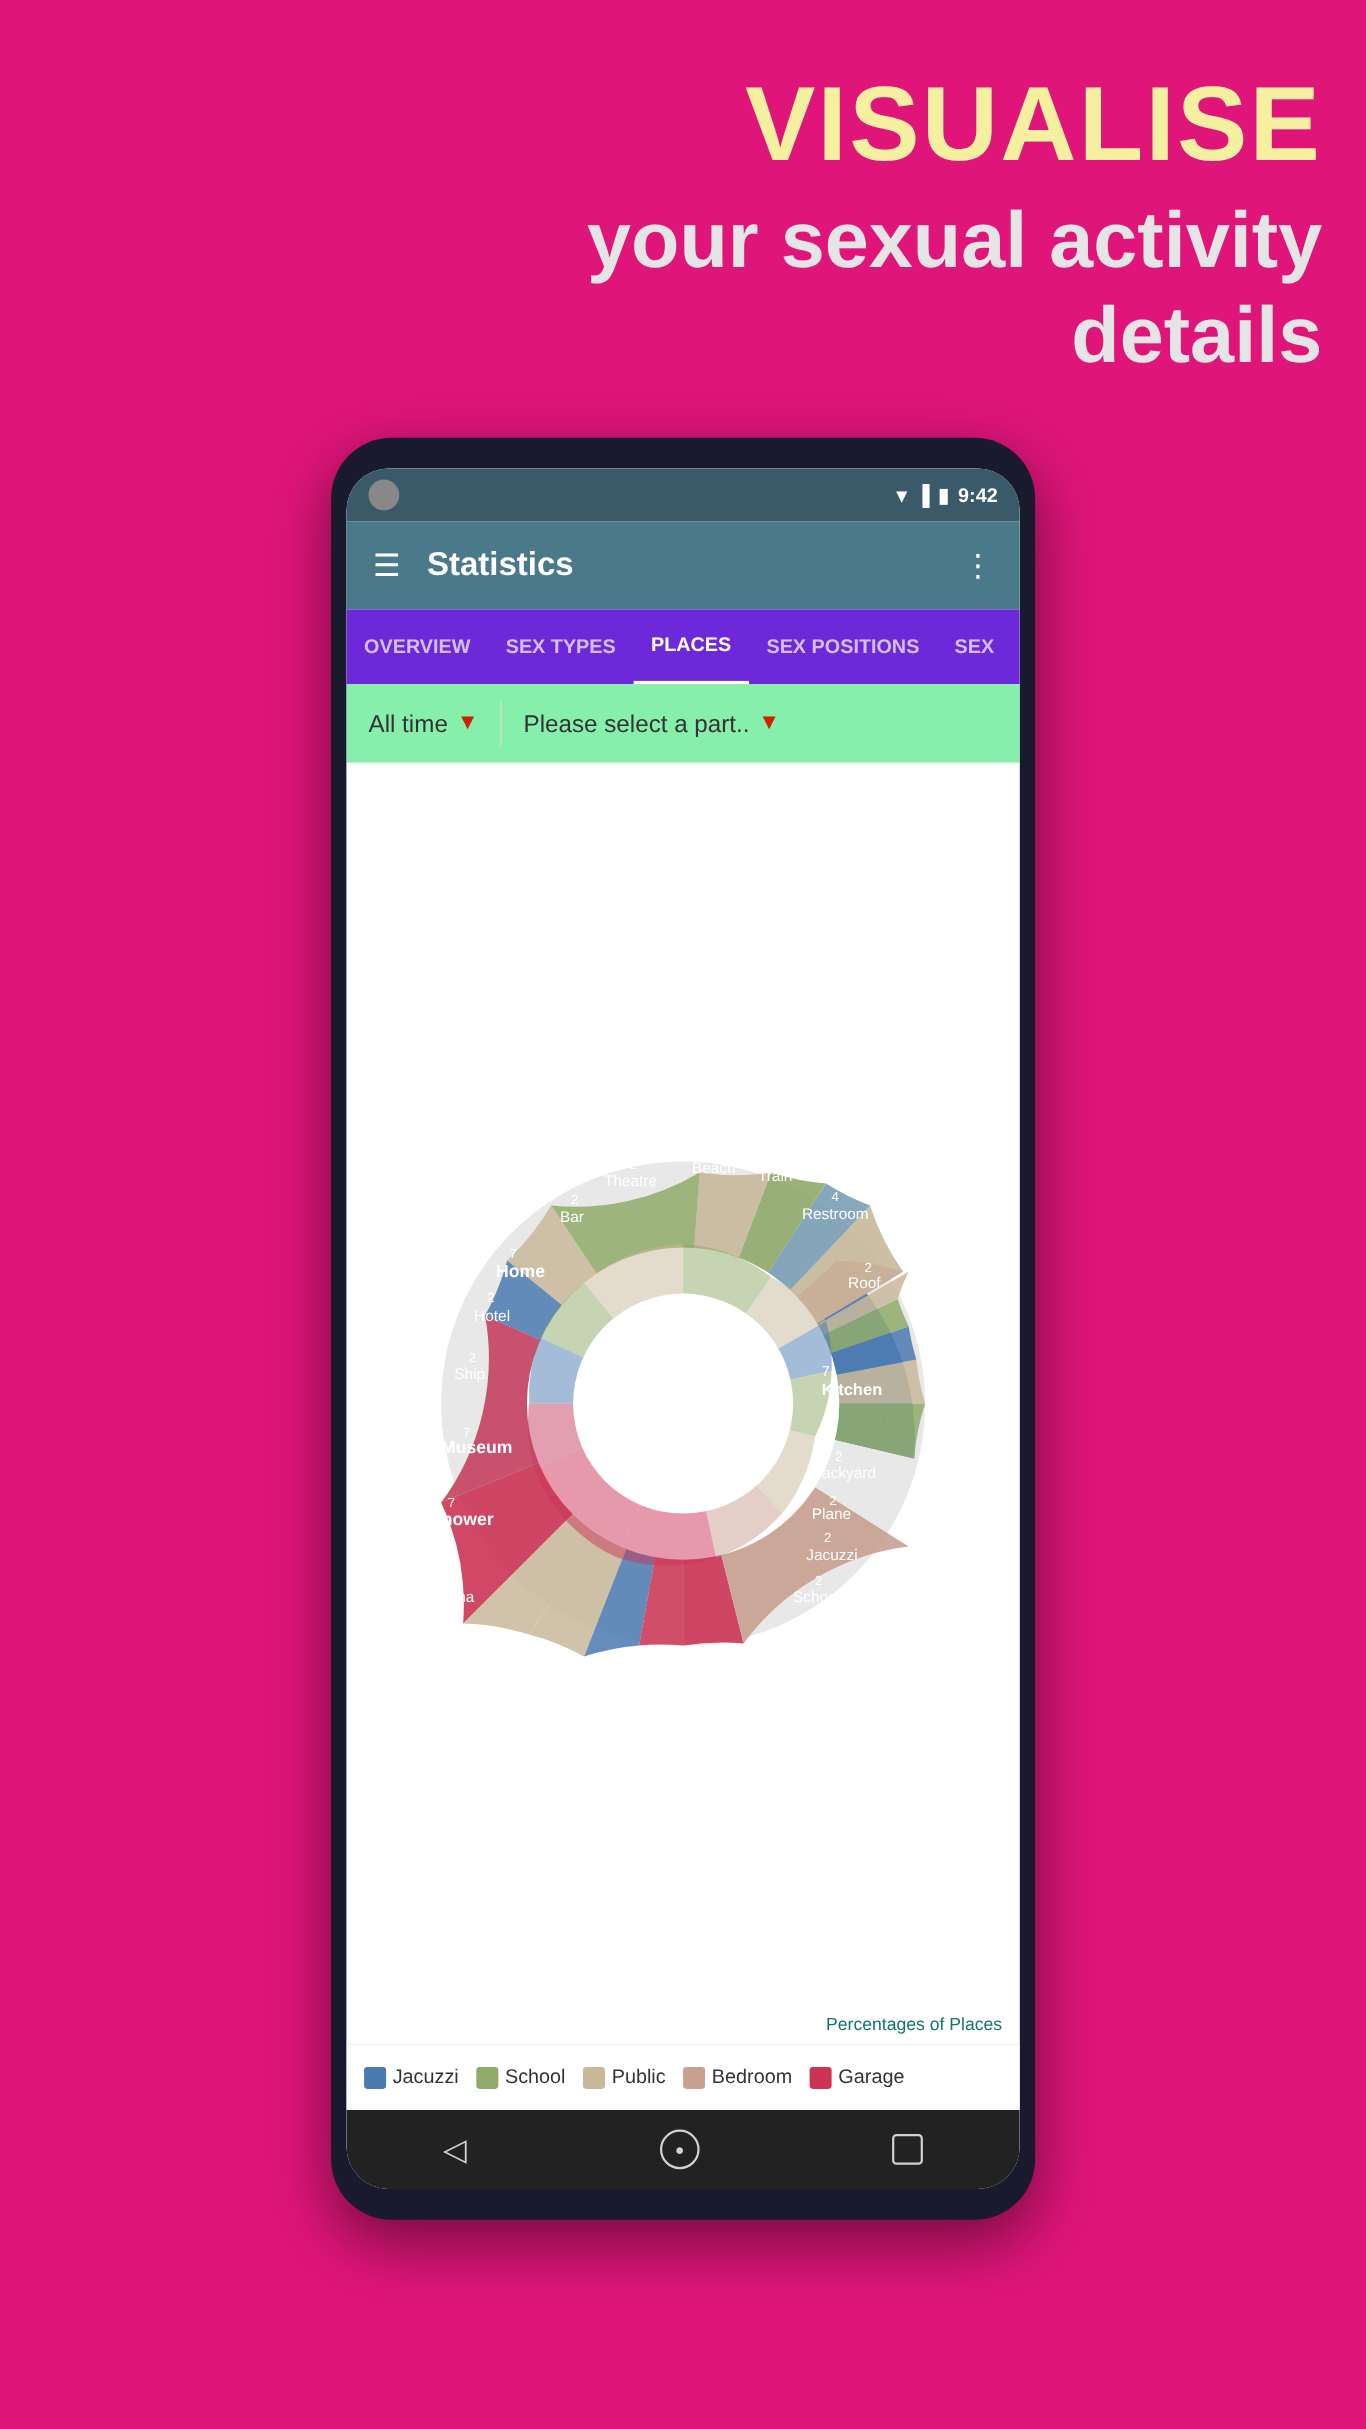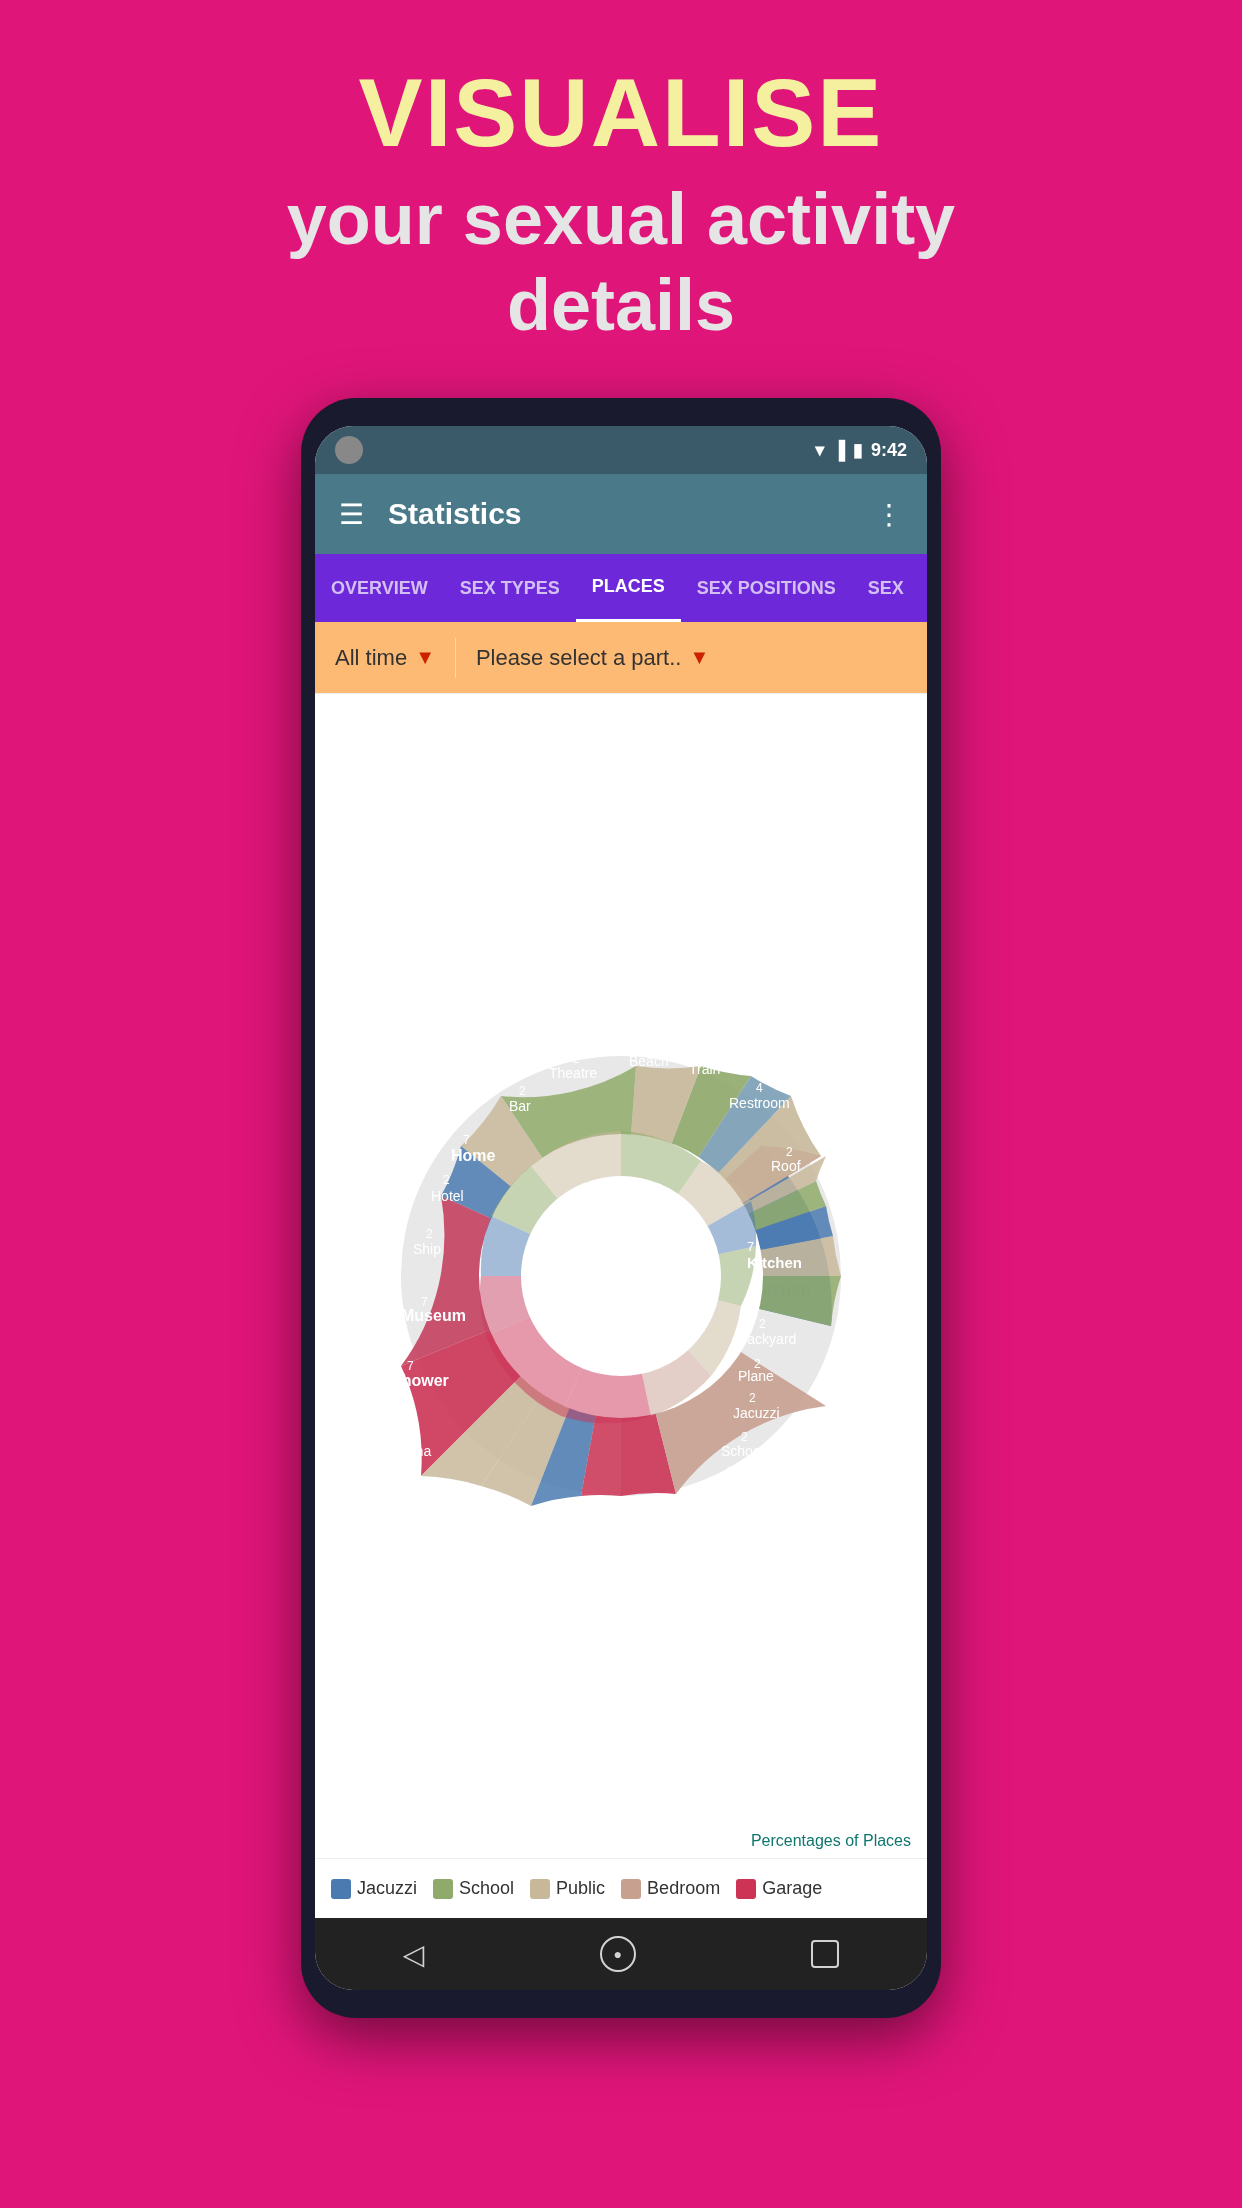--- a/index.html
+++ b/index.html
@@ -10,21 +10,21 @@
       font-family: Arial, sans-serif;
       overflow: hidden;
       display: flex;
       flex-direction: column;
       align-items: center;
     }
 
     
     .promo-section {
       width: 100%;
-      text-align: center;
+      text-align: right;
       padding: 60px 40px 50px;
     }
     .promo-title {
       font-size: 96px;
       font-weight: 900;
       color: #f5f0a0;
       letter-spacing: 2px;
       line-height: 1.1;
       font-family: Arial Black, Arial, sans-serif;
     }
@@ -128,21 +128,21 @@
       display: flex;
       align-items: center;
     }
     .tab-item.active {
       color: white;
       border-bottom: 3px solid white;
     }
 
     
     .filter-bar {
-      background: #fdba74;
+      background: #86efac;
       height: 72px;
       display: flex;
       align-items: center;
       padding: 0 20px;
       gap: 20px;
       flex-shrink: 0;
       border-bottom: 1px solid #eee;
     }
     .filter-dropdown {
       display: flex;

